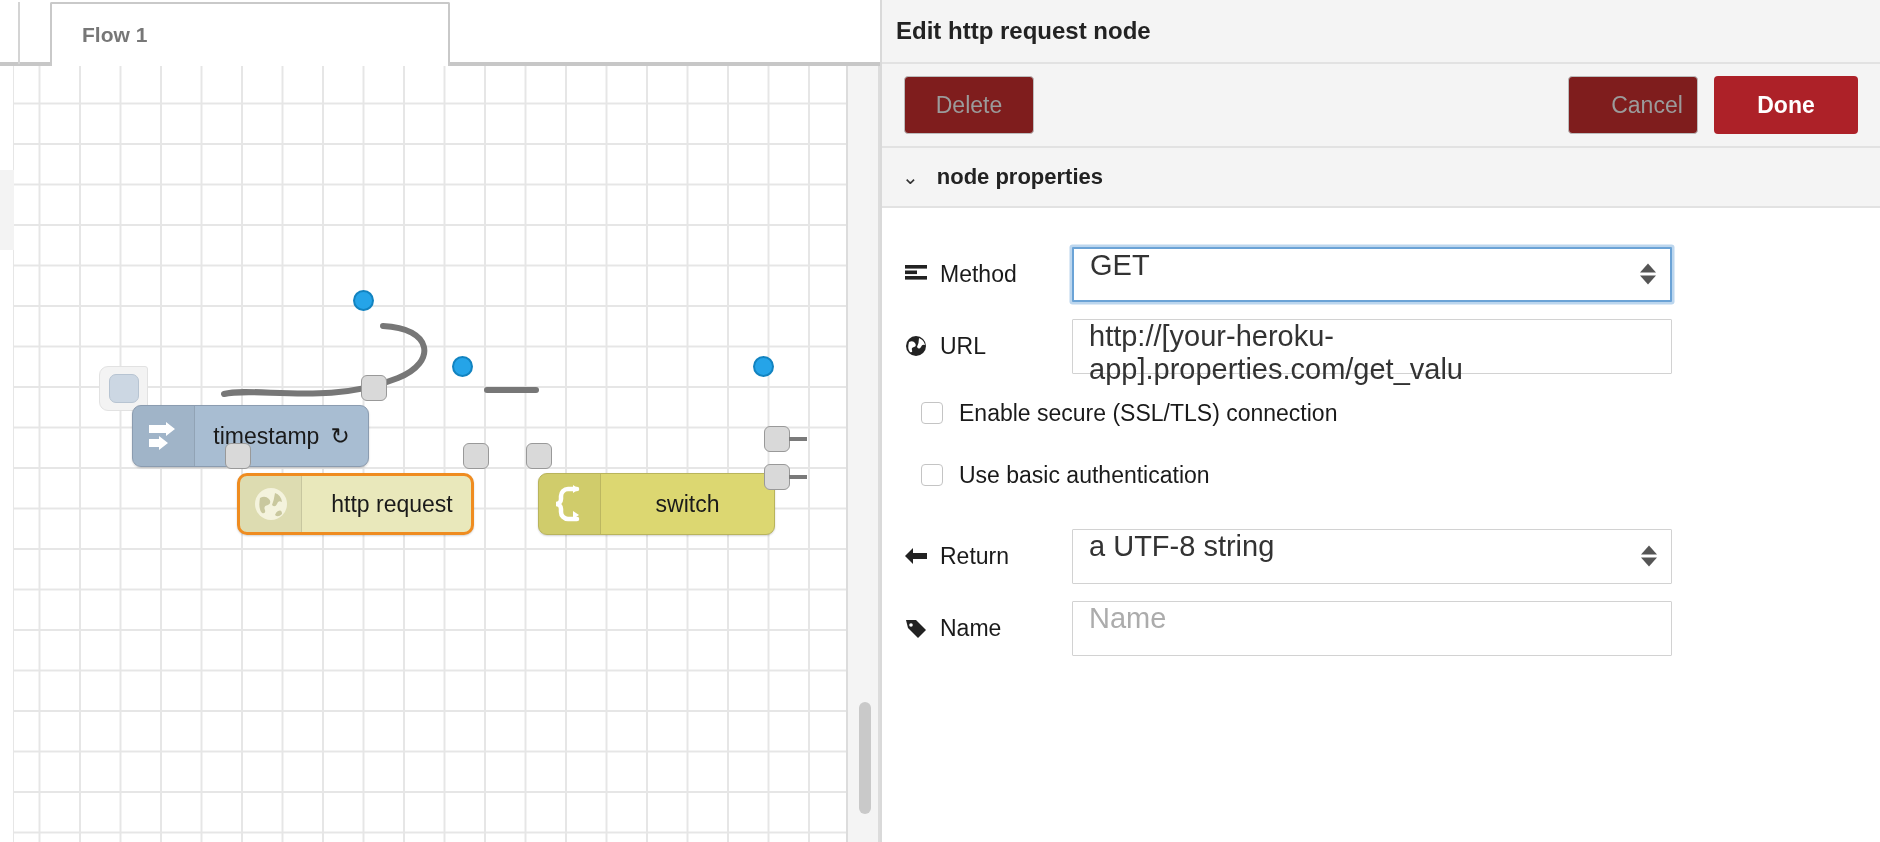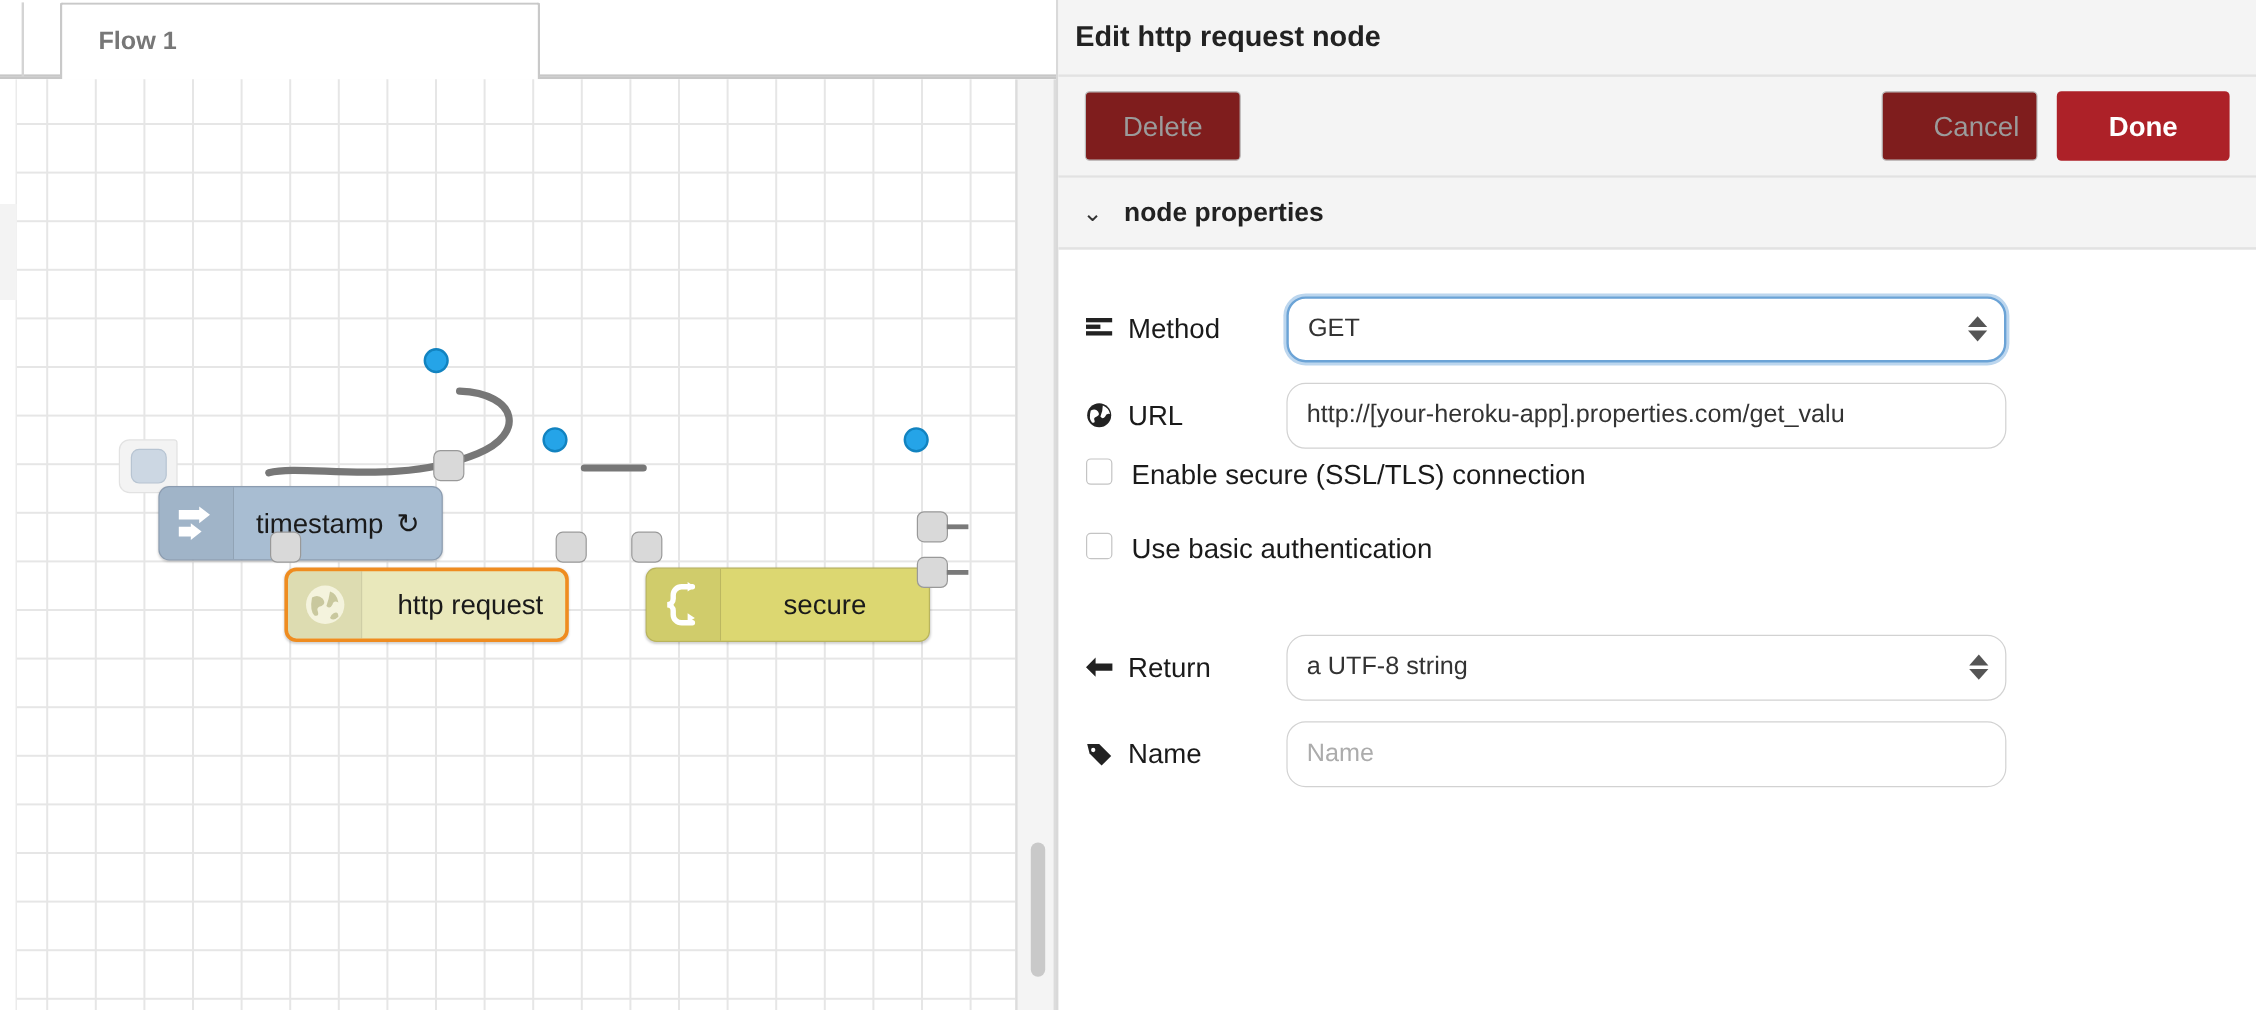--- a/index.html
+++ b/index.html
@@ -148,34 +148,34 @@
 
   .form { padding: 30px 0 0 0; }
   .row { display: flex; align-items: center; height: 72px; padding: 0 0 0 22px; }
   .row-label {
     width: 168px; display: flex; align-items: center; gap: 12px;
     font-size: 23px; color: #1a1a1a;
   }
   .row-label .gi { width: 24px; height: 24px; display: inline-flex; align-items: center; justify-content: center; }
 
   .field {
-    width: 600px; height: 55px; border: 1.5px solid #d2d2d2; border-radius: 16px;
-    background: #fff; display: flex; align-items: center; padding: 0 16px;
-    font-size: 21px; color: #333; position: relative;
+    width: 600px; height: 55px; border: 1.5px solid #d2d2d2; border-radius: 1px;
+    background: #fff; display: flex; padding: 0 16px;
+    font-size: 29px; color: #333; position: relative;
   }
   .field.focused { border: 2px solid #6ba3d6; box-shadow: 0 0 0 2.5px #bcd6ee; }
   .field .caret-updown {
     position: absolute; right: 14px; top: 50%; transform: translateY(-50%);
     display: flex; flex-direction: column; gap: 3px; align-items: center;
   }
   .tri-up { width:0;height:0;border-left:8px solid transparent;border-right:8px solid transparent;border-bottom:9px solid #555; }
   .tri-dn { width:0;height:0;border-left:8px solid transparent;border-right:8px solid transparent;border-top:9px solid #555; }
   .field.placeholder { color: #acacac; }
 
-  .check-row { display: flex; gap: 16px; height: 62px; padding-left: 23px; }
+  .check-row { display: flex; align-items: center; gap: 16px; height: 62px; padding-left: 39px; }
   .cb { width: 22px; height: 22px; border: 1.5px solid #c4c4c4; border-radius: 4px; background: #fff; }
   .check-label { font-size: 23px; color: #1a1a1a; }
 </style>
 </head>
 <body>
 
 <div class="app">
 
   <div class="editor">
 
@@ -232,21 +232,21 @@
 
       <div class="node node-switch">
         <div class="icon-box">
           <svg width="34" height="38" viewBox="0 0 34 38">
             <path d="M24 4 l-9 0 a7 7 0 0 0 -7 7 l0 3 a5 5 0 0 1 -5 5 a5 5 0 0 1 5 5 l0 3 a7 7 0 0 0 7 7 l9 0" fill="none" stroke="#fff" stroke-width="4.5" stroke-linecap="round"></path>
             <path d="M20 0 l6 4 -6 4 z" fill="#fff"></path>
             <path d="M20 26 l6 4 -6 4 z" fill="#fff"></path>
           </svg>
         </div>
         <div class="label">
-          <span>secure</span>
+          <span>switch</span>
         </div>
       </div>
       <div class="port" style="left:526px; top:377px;"></div>
       <div class="port" style="left:764px; top:360px;"></div>
       <div class="port" style="left:764px; top:398px;"></div>
       <div class="stub" style="left:789px; top:371px; width:18px;"></div>
       <div class="stub" style="left:789px; top:409px; width:18px;"></div>
       <div class="dot-blue" style="left:753px; top:290px;"></div>
 
       <div class="v-scroll-track">

